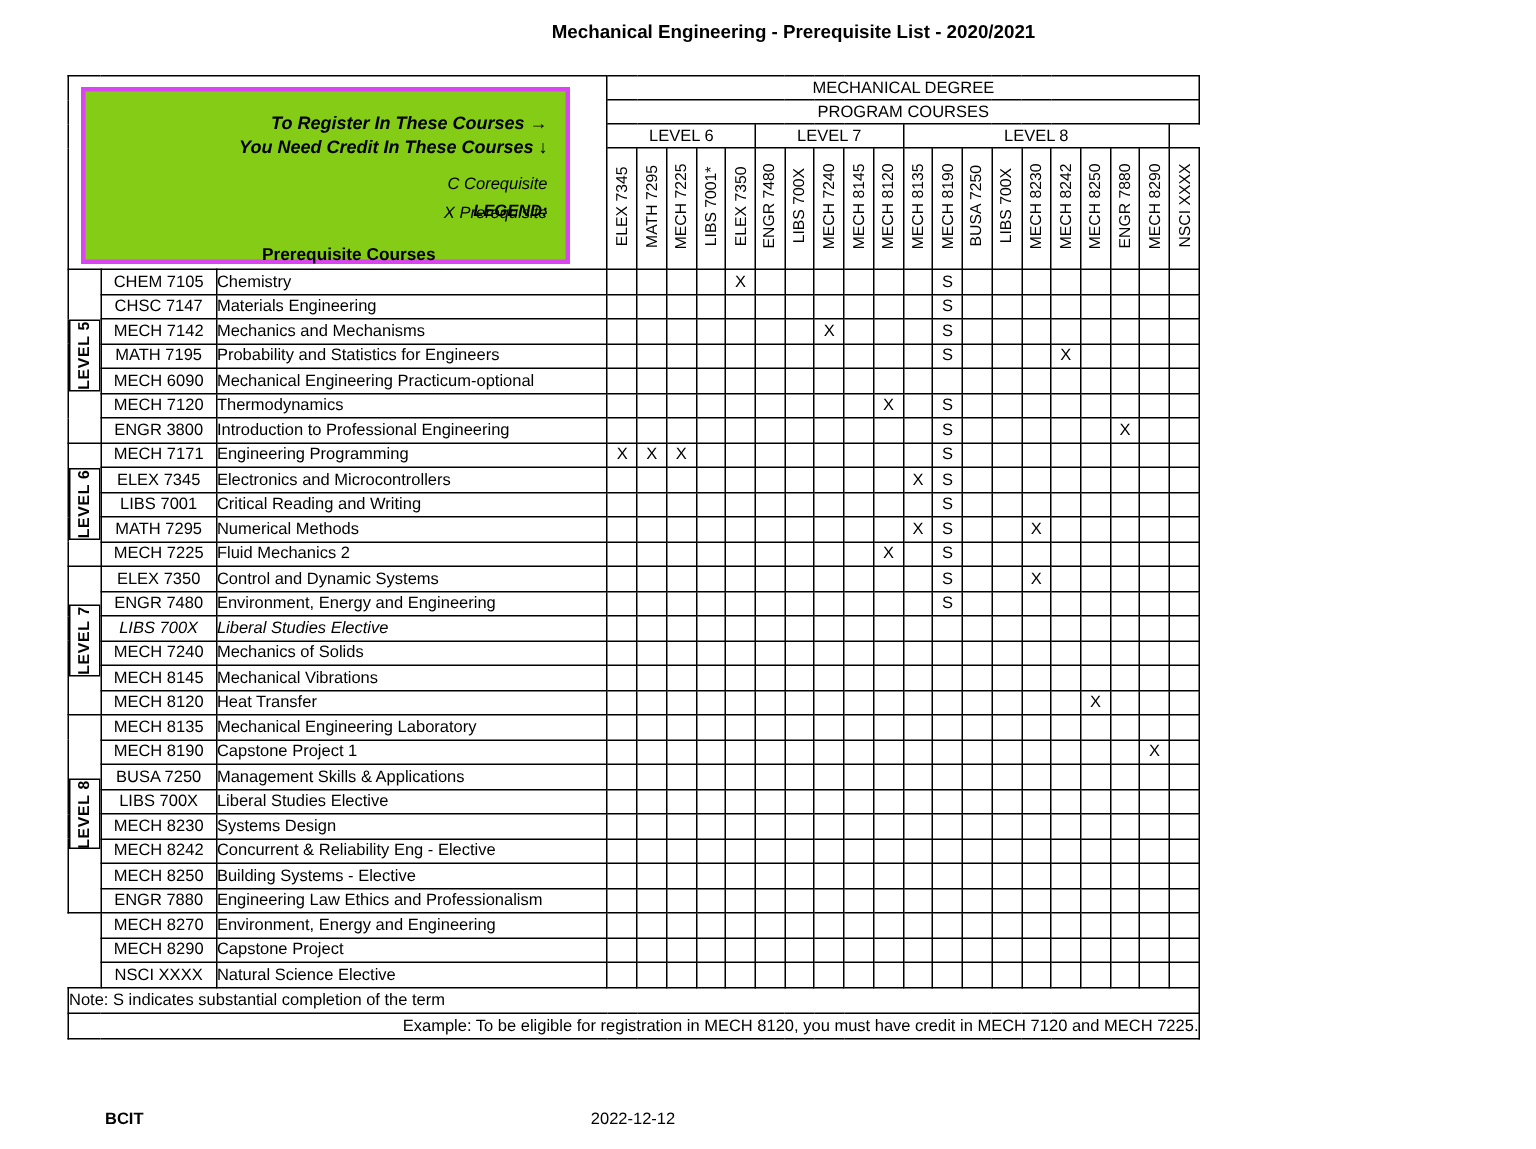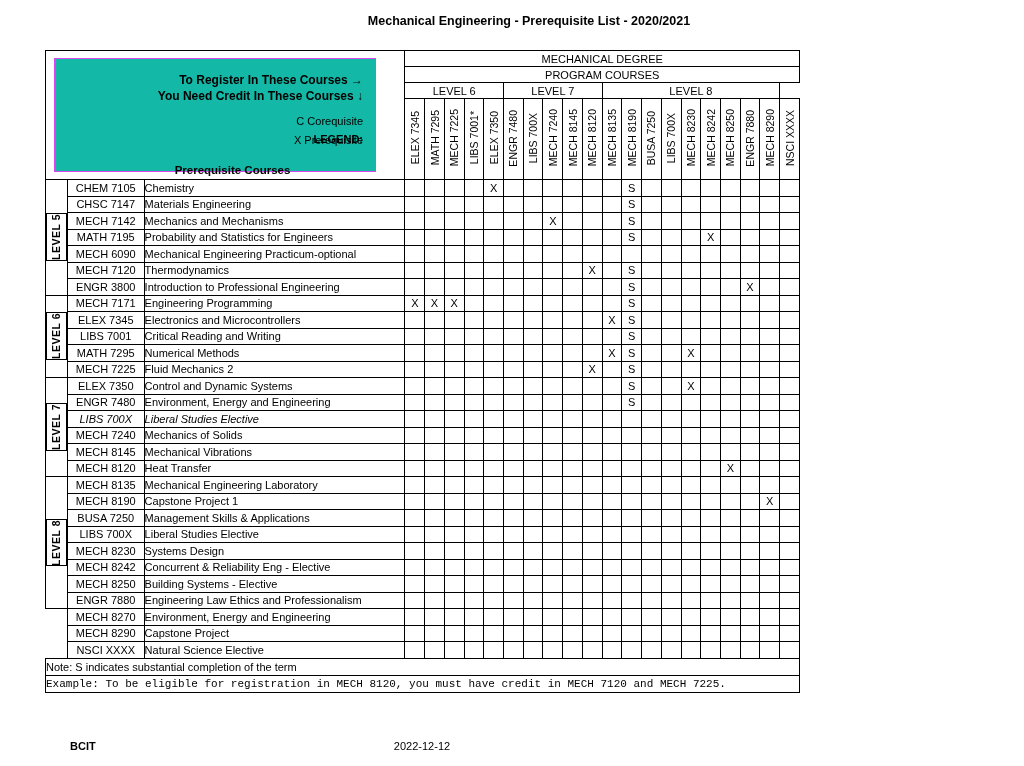--- a/index.html
+++ b/index.html
@@ -57,22 +57,23 @@
     position: relative;
     height: 128px;
     width: 373px;
   }
   .legend-white {
     position: absolute;
     left: 8px;
     top: 7px;
     width: 320px;
     height: 112px;
-    background: #14b8a6;
-    border: 1px solid #d946ef;
+    background: #84cc16;
+    border: 3px solid #d946ef;
+    font-style: italic;
   }
   .legend-line1 {
     position: absolute;
     top: 14px;
     right: 12px;
     font-size: 12px;
     font-weight: bold;
     text-align: right;
   }
   .legend-line2 {
@@ -188,25 +189,24 @@
   }
   .italic { font-style: italic; }
   .note-row td {
     text-align: left;
     font-size: 11.5px;
     font-weight: bold;
     padding: 2px 4px;
     height: 16px;
   }
   .example-row td {
-    text-align: left;
+    text-align: right;
     font-size: 12px;
     padding: 2px 4px;
     height: 16px;
-    font-family: Liberation Mono, monospace;
   }
   
   .footer-left {
     position: absolute;
     left: 70px;
     top: 740px;
     font-size: 11px;
     font-weight: bold;
     color: #000;
   }

